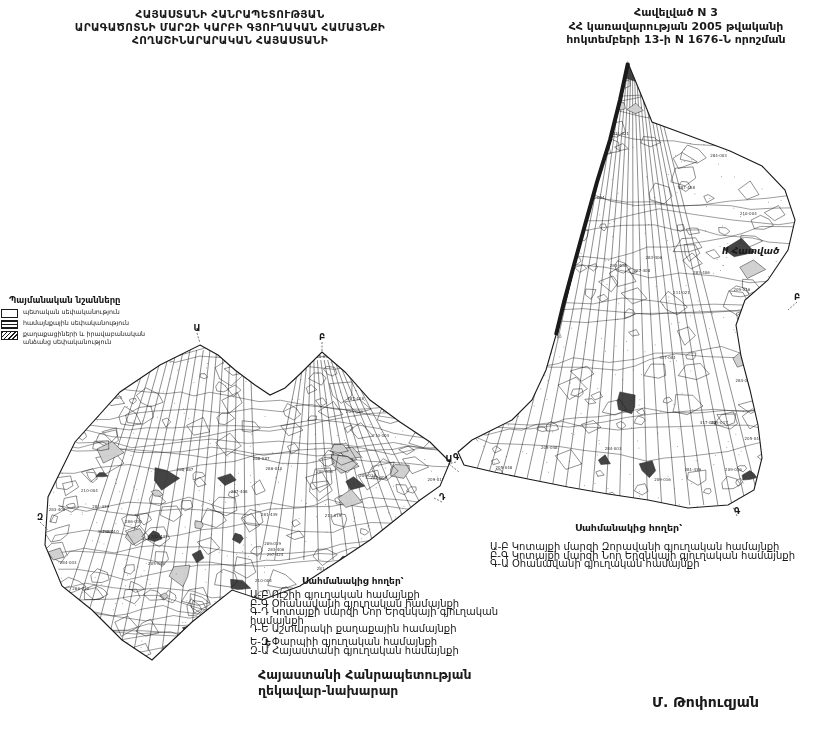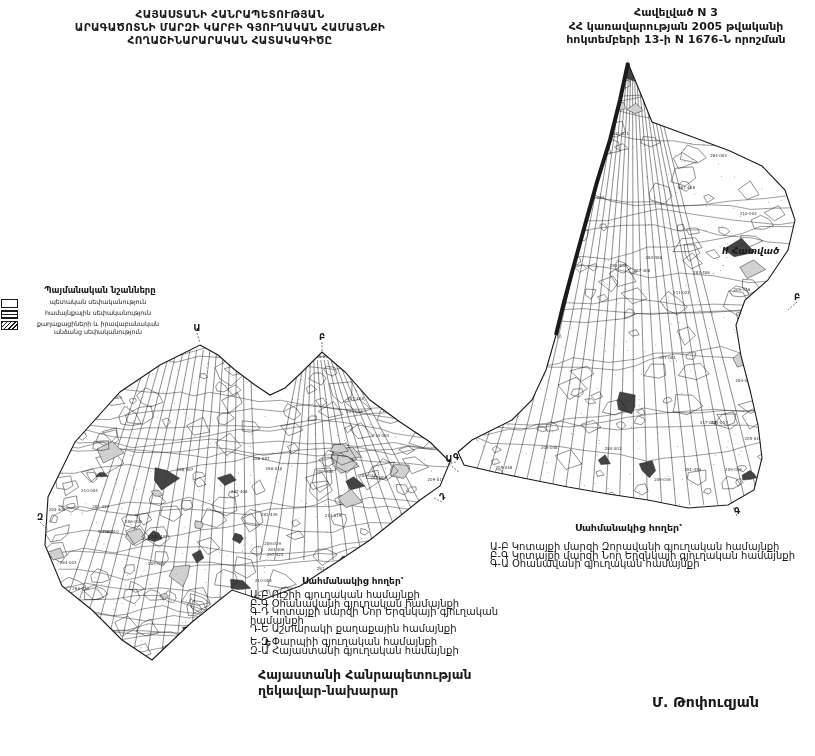--- a/index.html
+++ b/index.html
@@ -8,21 +8,21 @@
     font-family:"DejaVu Sans",sans-serif;color:#1a1a1a;overflow:hidden;
     -webkit-font-smoothing:none;
   }
   .abs{position:absolute;}
   
   .doc-title{left:55px;top:8px;width:350px;text-align:center;
     font-weight:bold;font-size:10.5px;line-height:13px;letter-spacing:.3px;}
   .annex{left:540px;top:6px;width:272px;text-align:center;
     font-weight:bold;font-size:11px;line-height:13.5px;}
   
-  .legend{left:1px;top:285px;width:190px;text-align:center;}
+  .legend{left:1px;top:295px;width:190px;}
   .legend-title{font-weight:bold;font-size:8.5px;margin:0 0 3px 8px;}
   .legend-row{display:flex;align-items:flex-start;margin-bottom:1px;}
   .swatch{width:15px;height:7px;border:1px solid #1a1a1a;margin-right:5px;flex:none;margin-top:1px;}
   .swatch.s-solid{background:#ffffff;}
   .swatch.s-hatch{background:repeating-linear-gradient(180deg,#1a1a1a 0 1px,#fff 1px 3px);}
   .swatch.s-stripe{background:repeating-linear-gradient(135deg,#1a1a1a 0 1px,#fff 1px 3px);}
   .legend-label{font-size:6.3px;line-height:7.5px;width:150px;}
   
   .adj-left{left:250px;top:576px;width:265px;}
   .adj-left .adj-title{font-weight:bold;font-size:9px;margin:0 0 5px 52px;}
@@ -37,21 +37,21 @@
   svg{position:absolute;}
   svg text{font-family:"DejaVu Sans",sans-serif;fill:#1a1a1a;}
   .pt-letter{font-size:8.5px;font-weight:bold;}
 </style>
 </head>
 <body>
 
 <div class="abs doc-title">
   <div>ՀԱՅԱՍՏԱՆԻ ՀԱՆՐԱՊԵՏՈՒԹՅԱՆ</div>
   <div>ԱՐԱԳԱԾՈՏՆԻ ՄԱՐԶԻ ԿԱՐԲԻ ԳՅՈՒՂԱԿԱՆ ՀԱՄԱՅՆՔԻ</div>
-  <div>ՀՈՂԱՇԻՆԱՐԱՐԱԿԱՆ ՀԱՏԱԿԱԳԻԾԸ</div>
+  <div>ՀՈՂԱՇԻՆԱՐԱՐԱԿԱՆ ՀԱՅԱՍՏԱՆԻ</div>
 </div>
 
 <div class="abs annex">
   <div>Հավելված N 3</div>
   <div>ՀՀ կառավարության 2005 թվականի</div>
   <div>հոկտեմբերի 13-ի N 1676-Ն որոշման</div>
 </div>
 
 <div class="abs legend">
   <div class="legend-title">Պայմանական նշանները</div>

